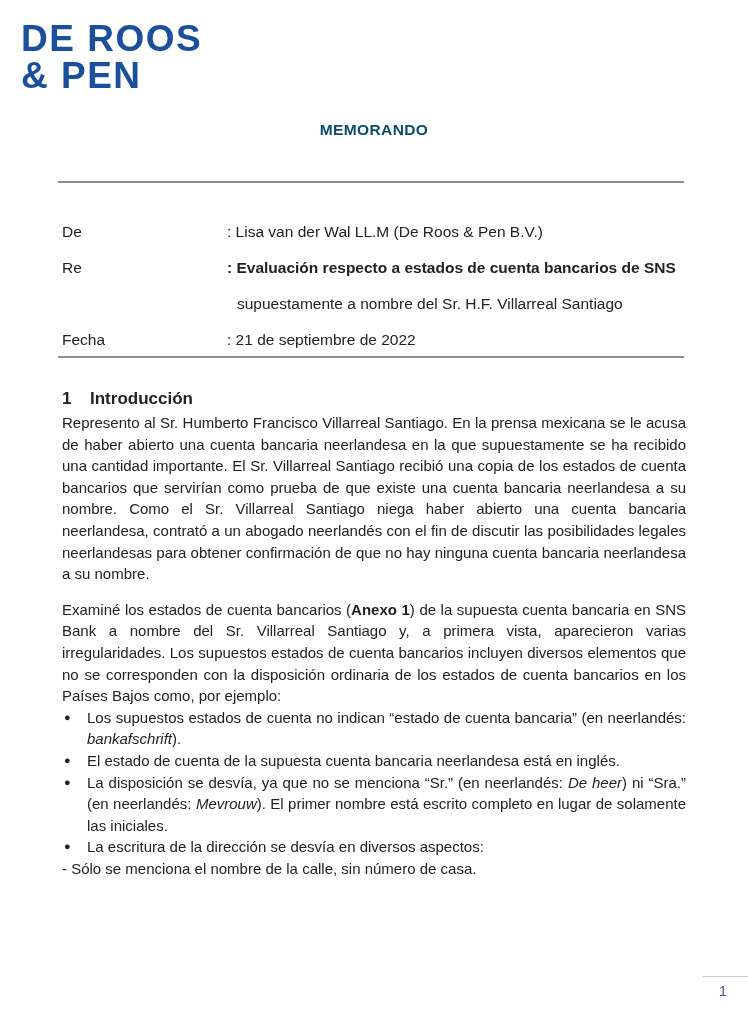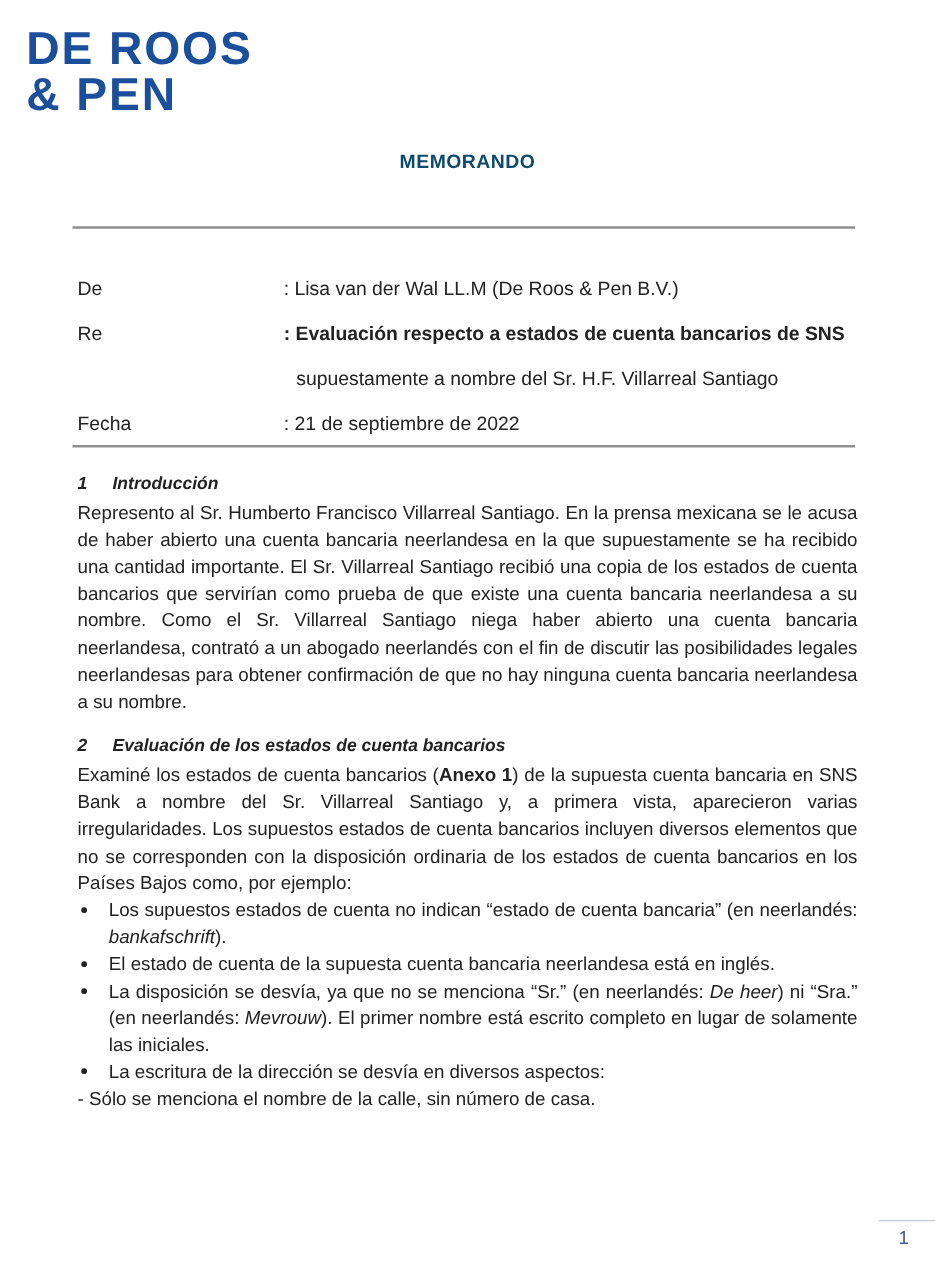--- a/index.html
+++ b/index.html
@@ -45,22 +45,22 @@
   .meta-label{width:145px;flex:none;}
   .meta-value{flex:1;margin-left:20px;}
   .meta-value.bold{font-weight:700;}
   .meta-line2{margin-left:10px;line-height:36px;font-weight:400;}
   
   .main{
     position:absolute;left:62px;right:62px;top:377px;
     font-size:15px;
   }
   .h-section{
-    font-weight:700;font-size:14px;
-    margin:0 0 4px 0;line-height:19px;font-style:italic;
+    font-weight:700;font-size:17px;
+    margin:12px 0 4px 0;line-height:19px;
   }
   .h-num{display:inline-block;width:28px;}
   .para{
     margin:0;text-align:justify;line-height:21.6px;
   }
   .para.sp-after{margin-bottom:18px;}
   .para.sp-after-sm{margin-bottom:14px;}
   .h-gap{margin-top:0;}
   .bullet{display:flex;}
   .bullet .dot{
@@ -117,21 +117,20 @@
 
   <div class="rule rule-mid"></div>
 
   <div class="main">
 
     <h2 class="h-section"><span class="h-num">1</span><span>Introducción</span></h2>
 
 
     <p class="para sp-after-sm">Represento al Sr. Humberto Francisco Villarreal Santiago. En la prensa mexicana se le acusa de haber abierto una cuenta bancaria neerlandesa en la que supuestamente se ha recibido una cantidad importante. El Sr. Villarreal Santiago recibió una copia de los estados de cuenta bancarios que servirían como prueba de que existe una cuenta bancaria neerlandesa a su nombre. Como el Sr. Villarreal Santiago niega haber abierto una cuenta bancaria neerlandesa, contrató a un abogado neerlandés con el fin de discutir las posibilidades legales neerlandesas para obtener confirmación de que no hay ninguna cuenta bancaria neerlandesa a su nombre.</p>
 
-    <h2 class="h-section h-gap"><span class="h-num">2</span><span>Evaluación de los estados de cuenta bancarios</span></h2>
 
     <p class="para"><span>Examiné los estados de cuenta bancarios (</span><span class="run-b">Anexo 1</span><span>) de la supuesta cuenta bancaria en SNS Bank a nombre del Sr. Villarreal Santiago y, a primera vista, aparecieron varias irregularidades. Los supuestos estados de cuenta bancarios incluyen diversos elementos que no se corresponden con la disposición ordinaria de los estados de cuenta bancarios en los Países Bajos como, por ejemplo:</span></p>
 
     <div class="bullet">
       <span class="dot">●</span>
       <span class="bullet-text"><span>Los supuestos estados de cuenta no indican “estado de cuenta bancaria” (en neerlandés: </span><span class="run-i">bankafschrift</span><span>).</span></span>
     </div>
     <div class="bullet">
       <span class="dot">●</span>
       <span class="bullet-text"><span>El estado de cuenta de la supuesta cuenta bancaria </span><span class="run-small">neerlandesa</span><span> está en inglés.</span></span>

